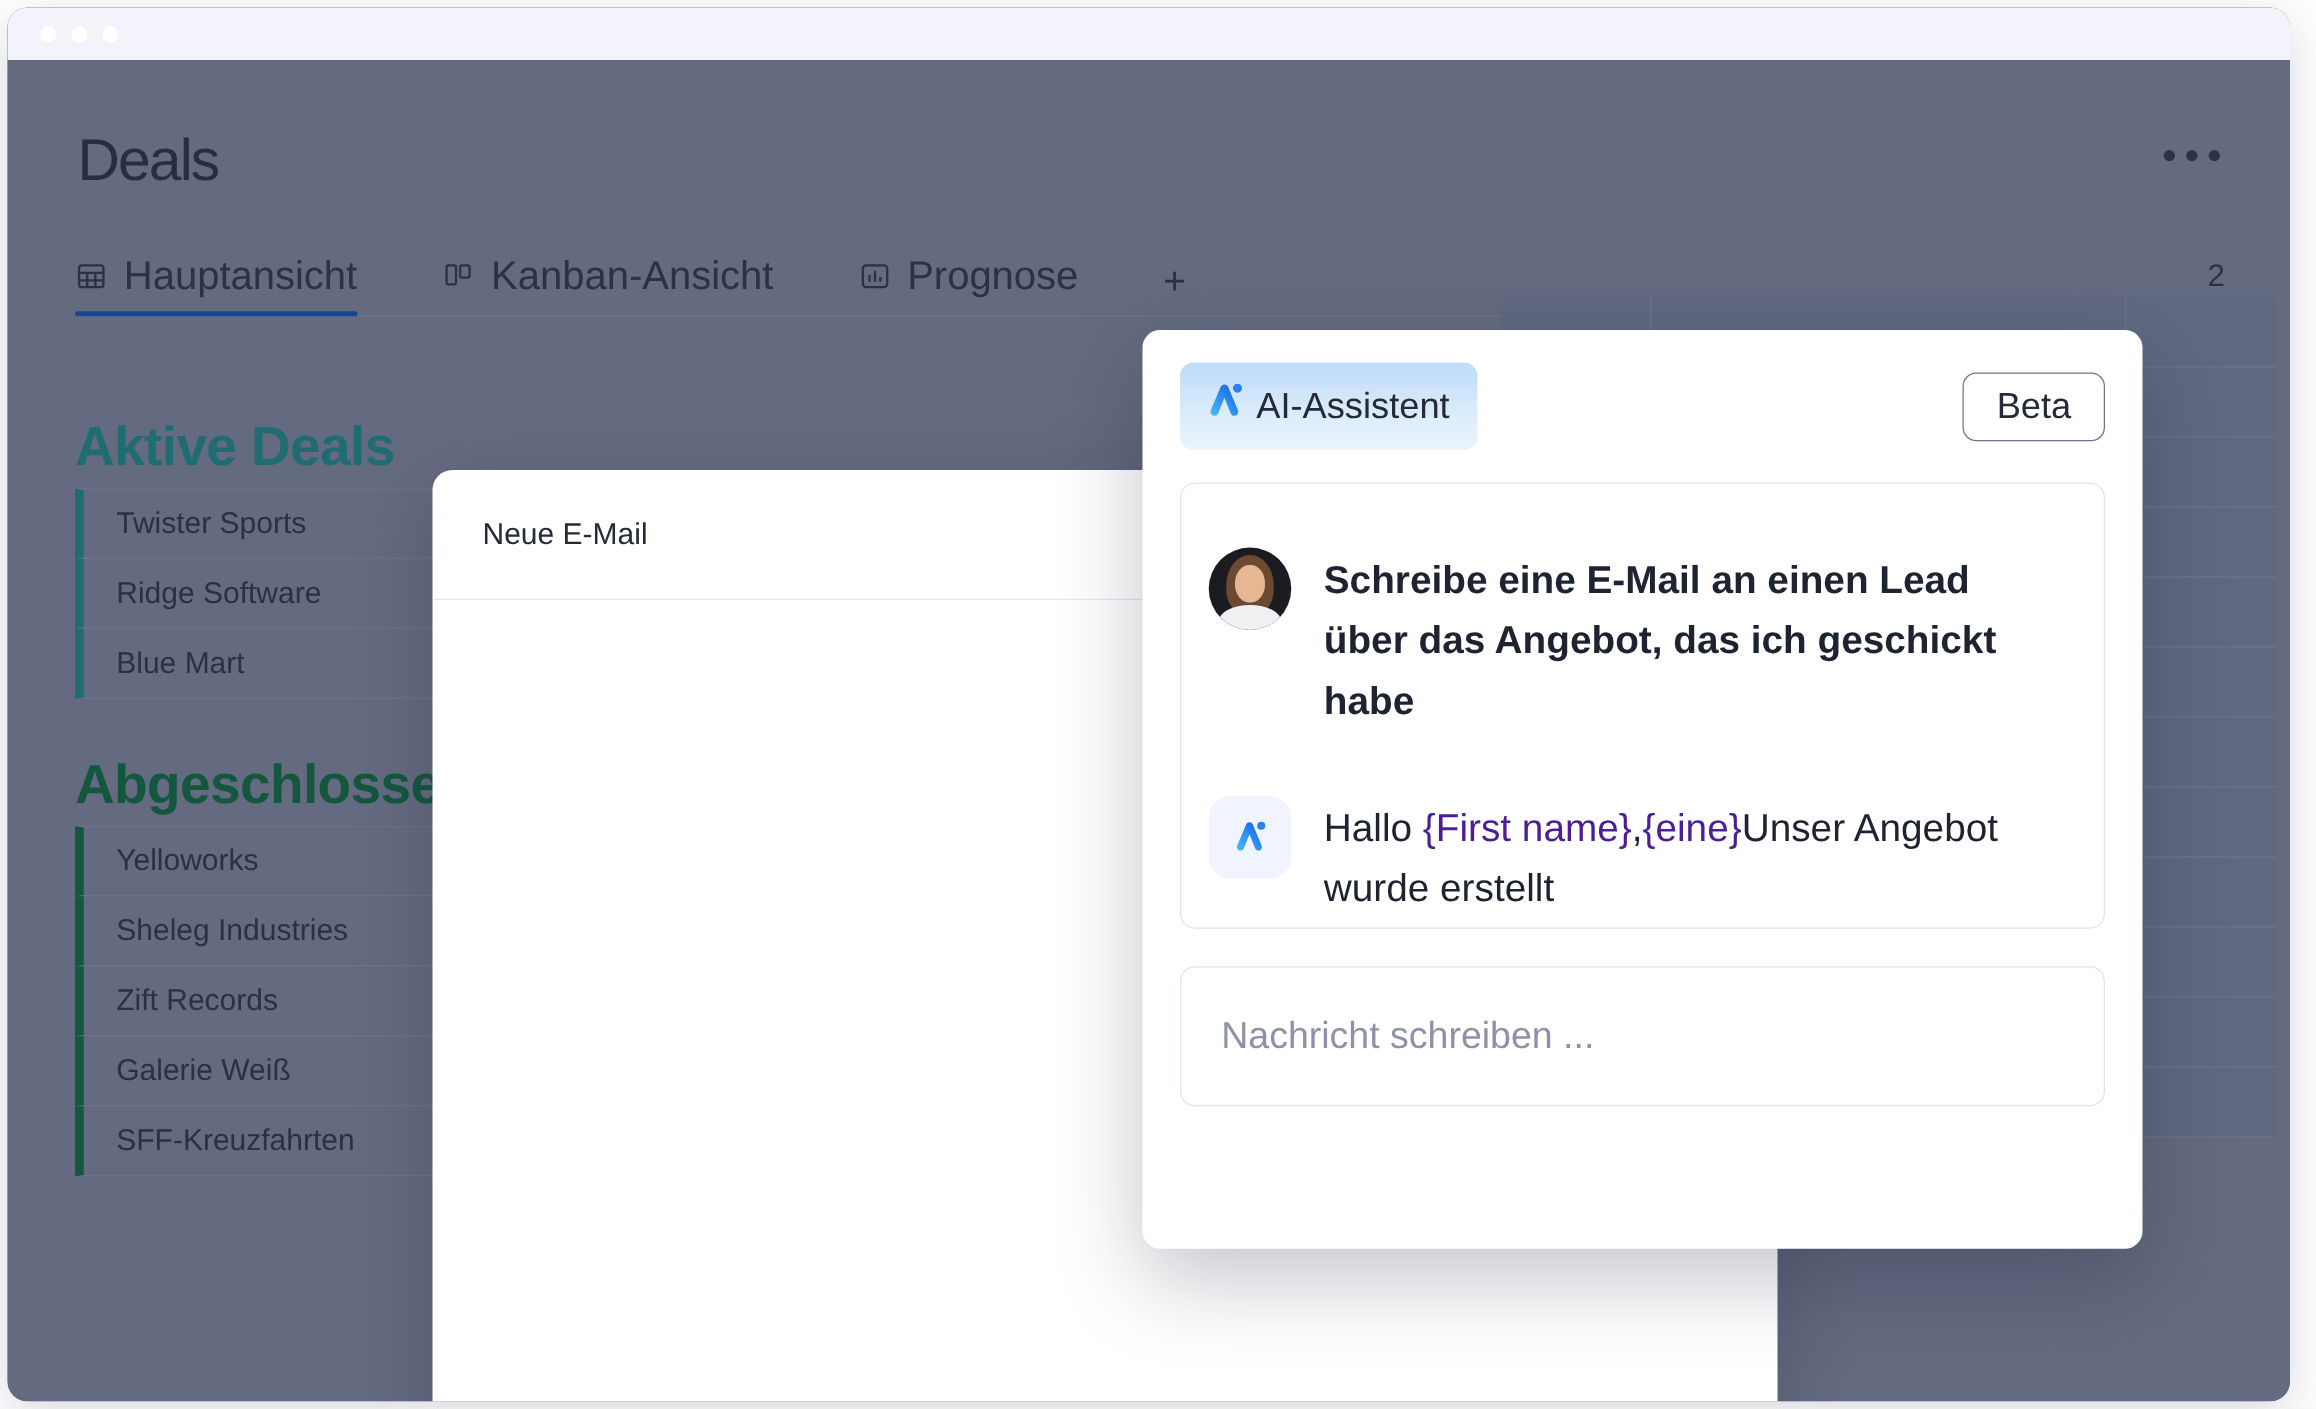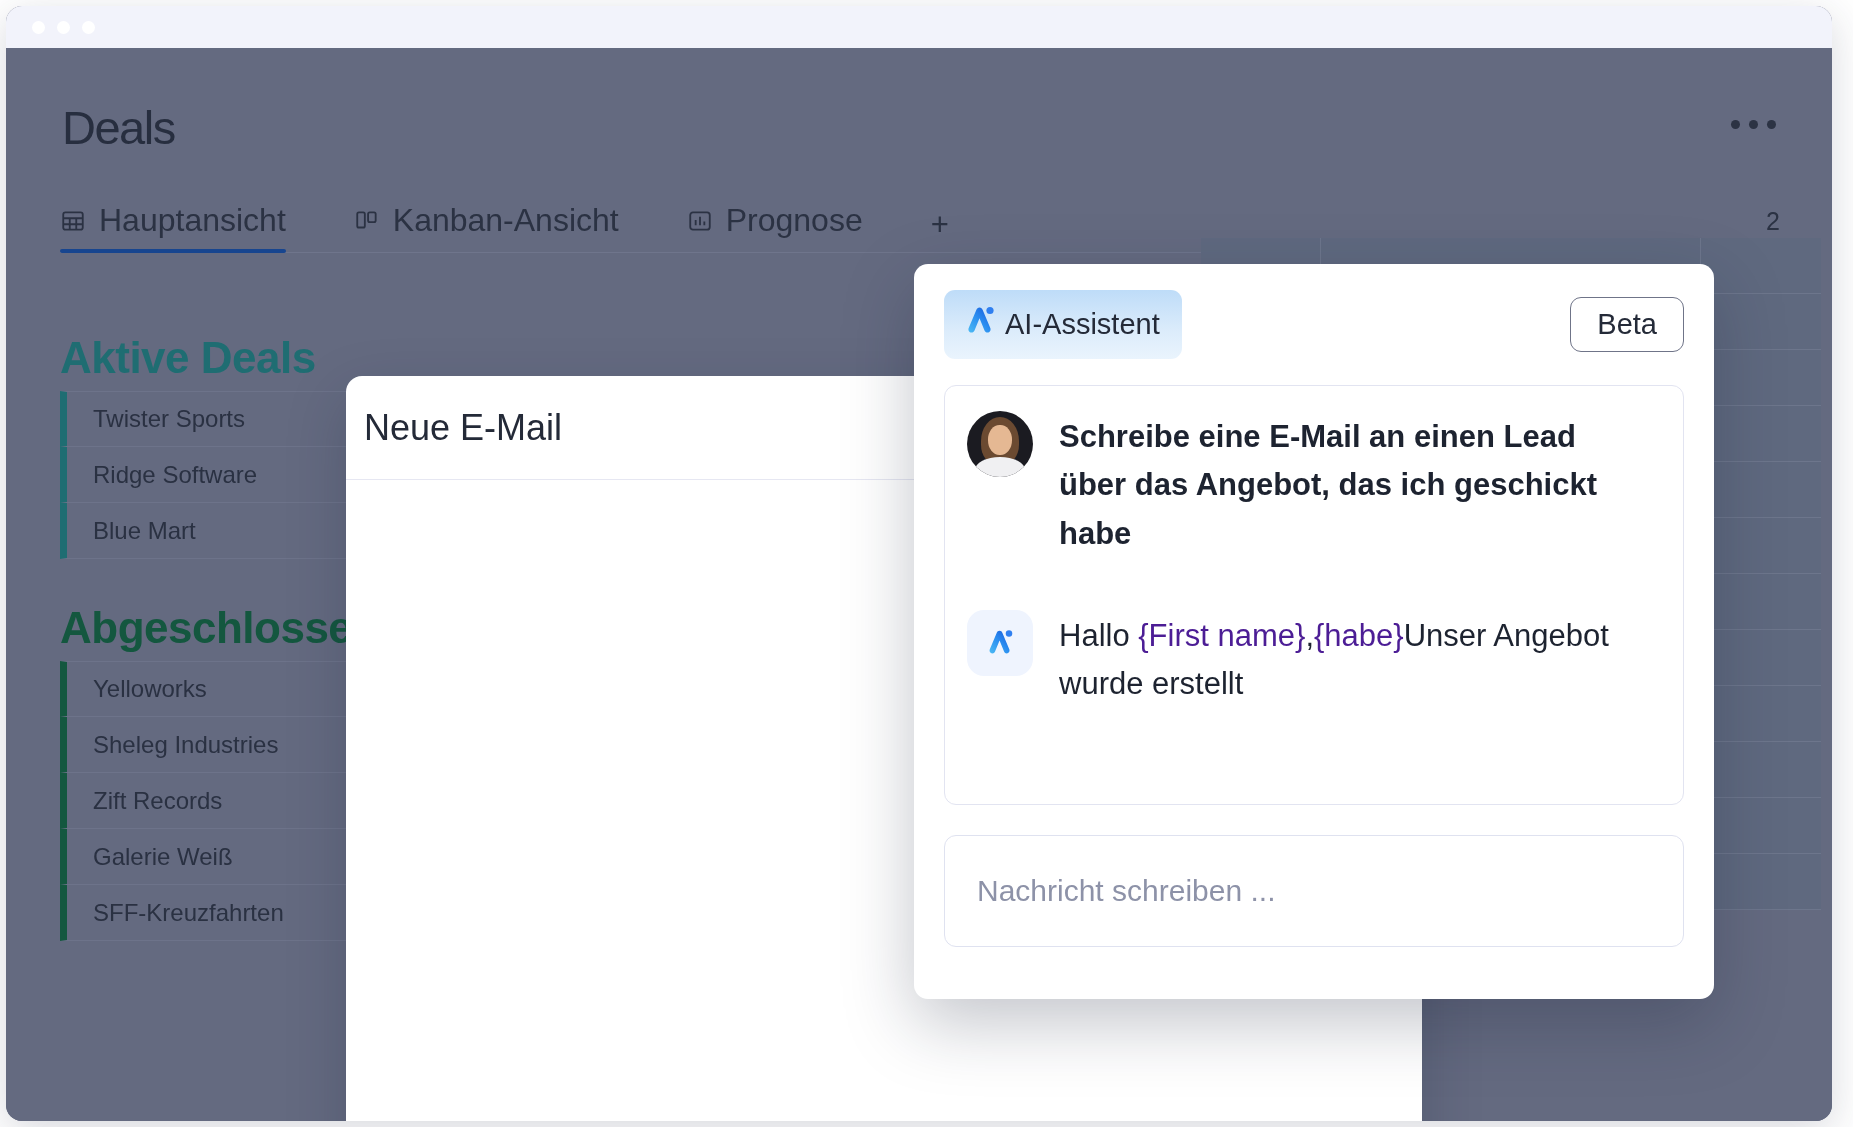--- a/index.html
+++ b/index.html
@@ -161,23 +161,23 @@
     left: 340px; top: 328px;
     width: 1076px; height: 800px;
     background: #ffffff;
     border-radius: 16px;
     box-shadow: 0 22px 60px rgba(25,30,55,.22);
     overflow: hidden;
   }
   .email-head {
     height: 104px;
     display: flex; align-items: center;
-    padding: 0 18px;
+    padding: 0 40px;
     border-bottom: 1px solid #e6e7f2;
-    font-size: 36px;
+    font-size: 24px;
     color: #242a38;
   }
   .email-field {
     padding: 26px 44px 0 44px;
   }
   .ef-line {
     display: flex; align-items: baseline; gap: 14px;
     padding-bottom: 22px;
     border-bottom: 1px solid #e4e6f3;
     margin-bottom: 4px;
@@ -213,22 +213,22 @@
     border: 1.6px solid #6f7488;
     border-radius: 11px;
     padding: 10px 26px;
     font-size: 29px;
     color: #242a38;
     background: #fff;
   }
   .ai-thread {
     border: 1.5px solid #e2e4f1;
     border-radius: 12px;
-    padding: 25px 32px 36px 22px;
-    height: 420px;
+    padding: 51px 32px 36px 22px;
+    height: 357px;
   }
   .msg { display: flex; gap: 26px; align-items: flex-start; }
   .msg + .msg { margin-top: 52px; }
   .avatar {
     width: 66px; height: 66px; border-radius: 50%;
     flex: 0 0 66px; overflow: hidden;
     background: #1b1b21;
     position: relative;
   }
   .avatar .hair {
@@ -455,21 +455,21 @@
                     <stop offset="0" stop-color="#56c8f5"></stop>
                     <stop offset="0.55" stop-color="#2b8ef0"></stop>
                     <stop offset="1" stop-color="#1450d8"></stop>
                   </linearGradient>
                 </defs>
                 <path d="M19.5 6.5c1.6 0 2.6 1 3.2 2.4l7.6 18.1c.9 2.2-.5 4.6-2.8 4.6-1.4 0-2.5-.8-3-2.1l-5-12.3-5 12.3c-.5 1.3-1.6 2.1-3 2.1-2.3 0-3.7-2.4-2.8-4.6l7.6-18.1c.6-1.4 1.6-2.4 3.2-2.4z" fill="url(#aiGrad2)"></path>
                 <circle cx="30" cy="9.5" r="3.6" fill="#2f7ff0"></circle>
               </svg>
             </div>
             <div class="msg-text">
-              <span>Hallo </span><span class="token">{First name}</span><span>,</span><span class="token">{habe}</span><span>Unser Angebot wurde erstellt</span>
+              <span>Hallo </span><span class="token">{First name}</span><span>,</span><span class="token">{eine}</span><span>Unser Angebot wurde erstellt</span>
             </div>
           </div>
         </div>
 
         <div class="ai-input">Nachricht schreiben ...</div>
       </div>
 
     </div>
   </div>
 </div>

